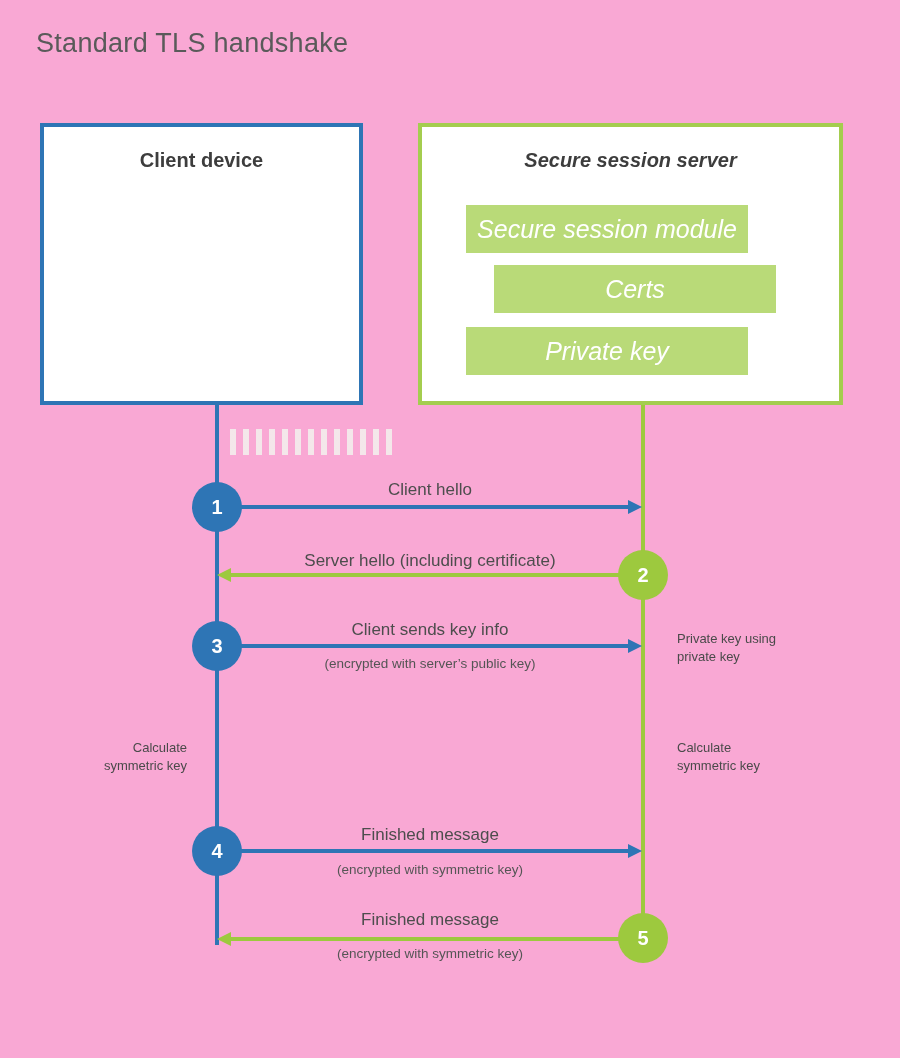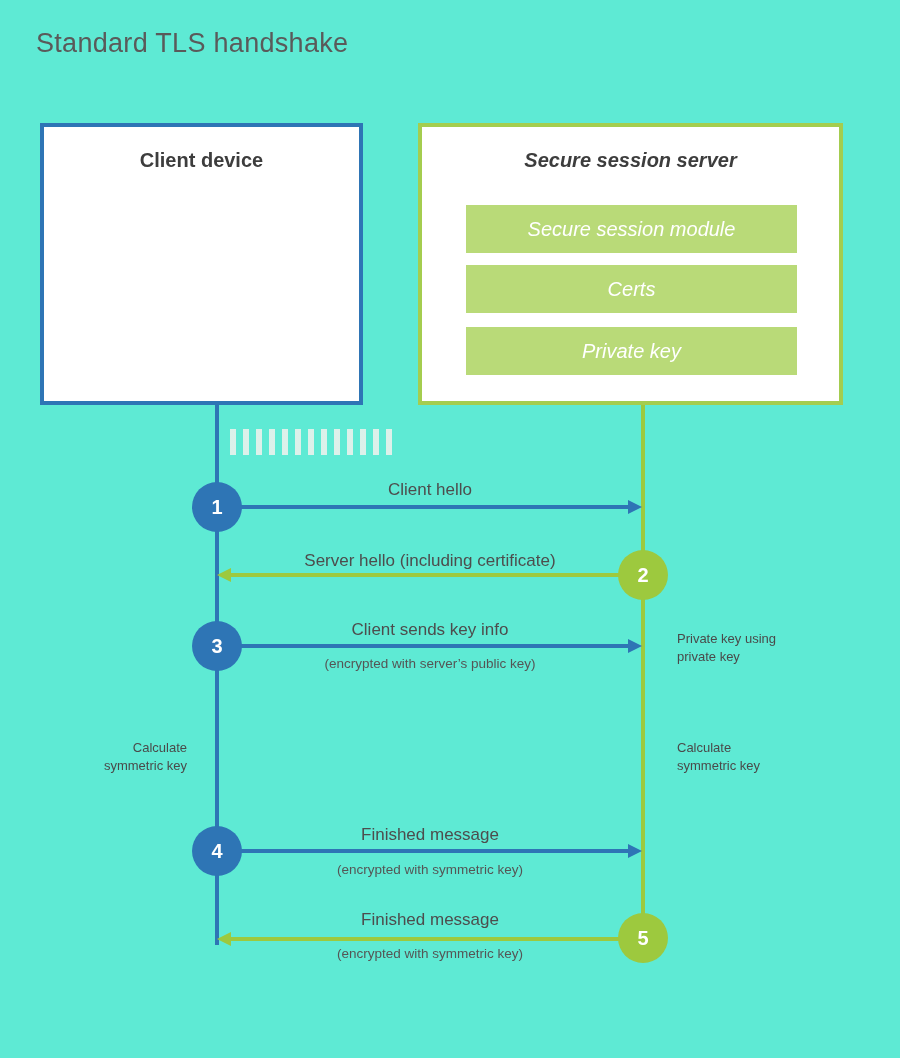--- a/index.html
+++ b/index.html
@@ -8,39 +8,39 @@
     --green:#9dc93e;
     --green-border:#a4cd4f;
     --green-fill:#b9da78;
     --ink:#3d3d3d;
     --label:#4d4d4d;
     --title:#5a5a5a;
   }
   *{margin:0;padding:0;box-sizing:border-box;}
   html,body{background:#fff;}
   body{font-family:"Liberation Sans", sans-serif;}
-  .canvas{position:relative;width:900px;height:1058px;background:#5eead4;overflow:hidden;}
+  .canvas{position:relative;width:900px;height:1058px;background:#f9a8d4;overflow:hidden;}
 
   .page-title{position:absolute;left:36px;top:28px;font-size:27px;font-weight:300;
     letter-spacing:0.3px;color:var(--title);}
 
   
   .entity{position:absolute;top:123px;height:282px;background:#fff;}
   .entity.client{left:40px;width:323px;border:4px solid var(--blue);}
   .entity.server{left:418px;width:425px;border:4px solid var(--green-border);font-style:italic;}
   .entity-title{margin-top:22px;text-align:center;font-size:20px;font-weight:700;color:var(--ink);}
 
   .app-box{position:absolute;left:37px;top:76px;width:278px;height:173px;background:var(--blue-fill);
     display:flex;flex-direction:column;align-items:center;justify-content:center;
     color:#fff;font-size:20px;line-height:28px;}
 
-  .module-bar{position:absolute;left:44px;width:331px;height:48px;background:var(--green-fill);
-    display:flex;align-items:center;justify-content:center;color:#fff;font-size:20px;}
+  .module-bar{position:absolute;left:44px;width:282px;height:48px;background:var(--green-fill);
+    display:flex;align-items:center;justify-content:center;color:#fff;font-size:25px;}
   .module-bar.m0{top:78px;}
-  .module-bar.m1{top:138px;}
+  .module-bar.m1{top:138px;margin-left:28px;}
   .module-bar.m2{top:200px;}
 
   
   .vline{position:absolute;width:4px;}
   .vline.blue{left:215px;top:405px;height:540px;background:var(--blue);}
   .vline.green{left:641px;top:405px;height:535px;background:var(--green);}
 
   
   .watermark{position:absolute;left:230px;top:429px;width:164px;height:26px;opacity:.85;
     background:repeating-linear-gradient(90deg,#f3f2ee 0 6px,transparent 6px 13px);}

